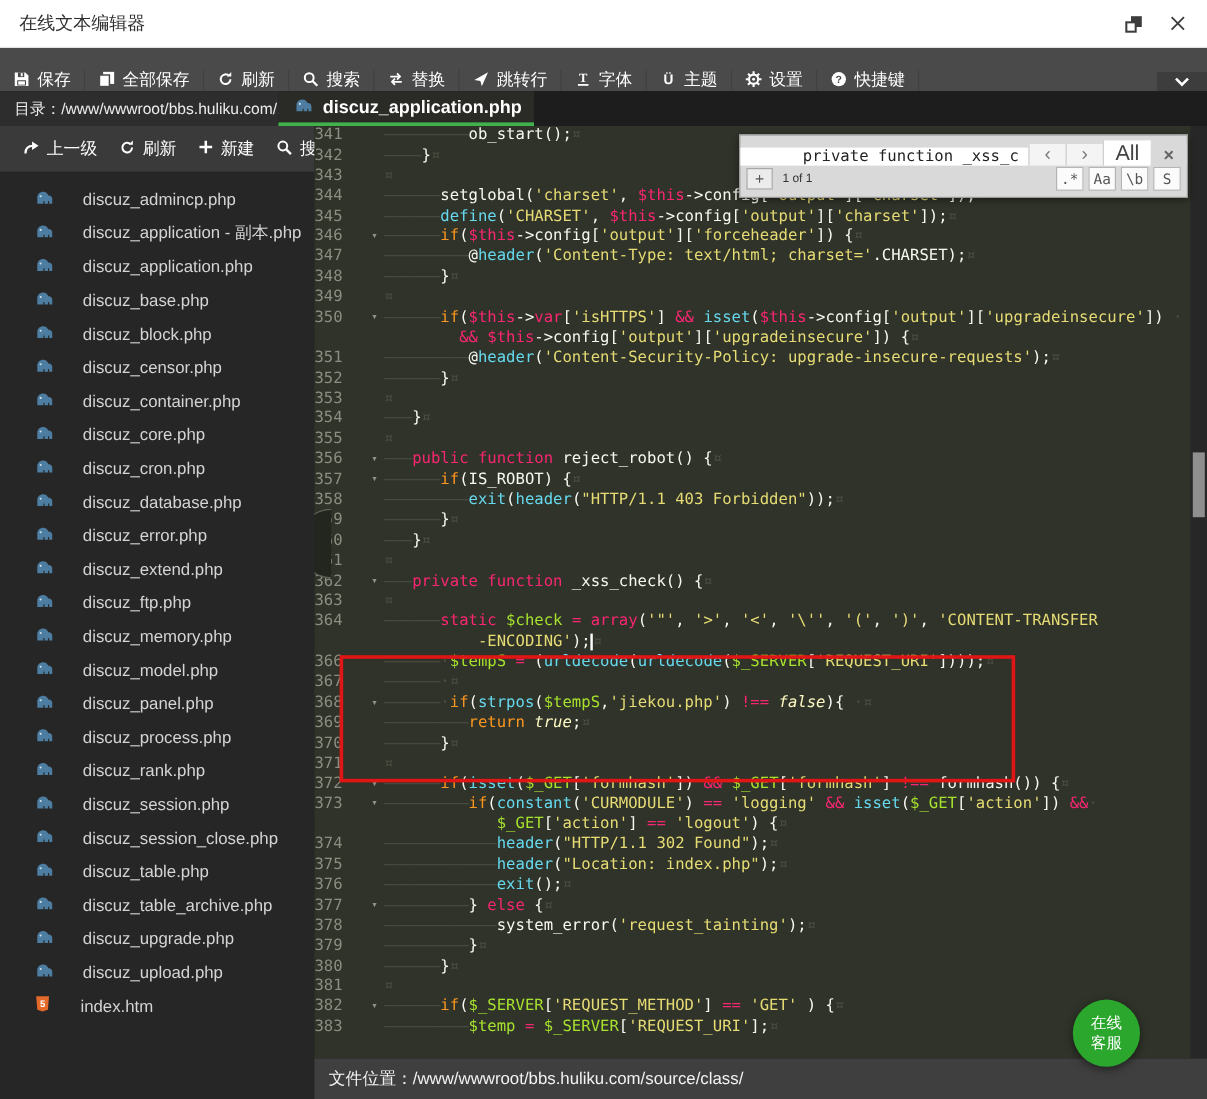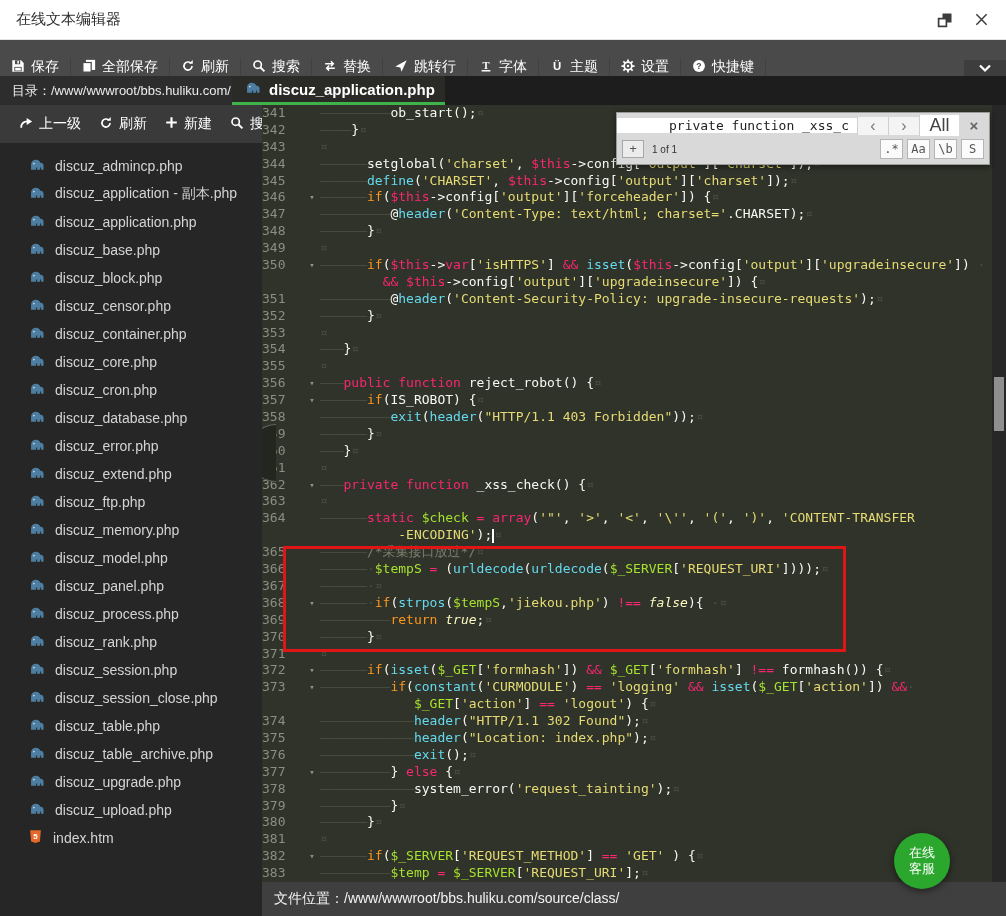--- a/index.html
+++ b/index.html
@@ -25,21 +25,21 @@
   .tab { width:213px; background:#2a2b27; border-bottom:3px solid #3fb24b; display:flex; align-items:center; gap:8px; padding:0 12px; color:#fff; font-size:15px; font-weight:600; cursor:pointer; white-space:nowrap; }
   .tab-close { font-weight:bold; font-size:14px; margin-left:6px; cursor:pointer; }
   .tabrow .rest { flex:1; background:#1d1d1d; }
 
   
   .bodyrow { display:flex; height:811px; }
   .sidebar { width:262px; background:#262626; flex:none; display:flex; flex-direction:column; }
   .side-toolbar { height:38px; background:#3a3a3a; display:flex; align-items:center; padding:0 10px; color:#fff; font-size:14px; flex:none; }
   .sbtn { display:flex; align-items:center; gap:6px; padding:0 9px; cursor:pointer; white-space:nowrap; }
   .file-list { padding-top:9px; overflow:hidden; }
-  .file-item { height:28px; display:flex; align-items:center; gap:10px; padding-left:28px; color:#d4d4d4; font-size:14px; cursor:pointer; white-space:nowrap; }
+  .file-item { height:28px; display:flex; align-items:center; gap:24px; padding-left:28px; color:#d4d4d4; font-size:14px; cursor:pointer; white-space:nowrap; }
   .file-item svg { flex:none; }
 
   
   .edcol { flex:1; display:flex; flex-direction:column; min-width:0; }
   .editor { position:relative; flex:1; background:#2f3329; overflow:hidden; }
   .code { position:absolute; left:0; top:0; right:14px; bottom:0; overflow:hidden;
           font-family:"DejaVu Sans Mono","Liberation Mono",monospace; font-size:13px; line-height:16.9px; }
   .cl { display:flex; height:16.9px; white-space:pre; }
   .ln { width:42px; flex:none; text-align:left; color:#8b8e80; padding-right:3px; }
   .fold { width:16px; flex:none; color:#8f9284; font-size:9px; text-align:center; cursor:pointer; }
@@ -60,21 +60,21 @@
   .thumb { position:absolute; left:2px; right:2px; top:272px; height:54px; background:#8f8f8f; cursor:pointer; }
 
   .collapse-handle { position:absolute; left:-13px; top:319px; width:27px; height:58px;
       background:#23261f; border:1px solid #60635a; border-right:none; border-radius:29px 0 0 29px;
       display:flex; align-items:center; padding-left:7px; color:#e8e8e8; font-size:14px; font-weight:bold;
       z-index:5; cursor:pointer; }
 
   
   .search-panel { position:absolute; top:7px; right:16px; width:374px; background:#d9d9d9;
       border:1px solid #9a9a9a; box-shadow:0 2px 6px rgba(0,0,0,.45); z-index:6; color:#333; }
-  .sp-row1 { display:flex; height:25px; align-items:center; }
+  .sp-row1 { display:flex; height:25px; align-items:flex-end; }
   .sp-query { flex:1; background:#fff; display:flex; align-items:center; justify-content:flex-end;
       padding:0 8px; font-family:"DejaVu Sans Mono","Liberation Mono",monospace; font-size:13px; color:#222;
       white-space:nowrap; overflow:hidden; cursor:text; }
   .sp-nav { width:31px; background:#f4f4f4; border-left:1px solid #cfcfcf; display:flex; align-items:center;
       justify-content:center; color:#777; font-size:16px; cursor:pointer; }
   .sp-all { width:40px; background:#ffffff; border-left:1px solid #cfcfcf; display:flex; align-items:center;
       justify-content:center; font-size:18px; color:#444; cursor:pointer; }
   .sp-x { width:30px; background:#d9d9d9; display:flex; align-items:center; justify-content:center;
       color:#666; font-size:15px; font-weight:bold; cursor:pointer; }
   .sp-row2 { display:flex; align-items:center; height:26px; padding:0 5px 4px 5px; gap:8px; }
@@ -447,21 +447,20 @@
             <div class="cl"><span class="ln">356</span><span class="fold">▾</span><span class="ct"><span class="ws">———</span><span class="kw">public</span><span class="pl"> </span><span class="kw">function</span><span class="pl"> reject_robot() {</span><span class="eol">¤</span></span></div>
             <div class="cl"><span class="ln">357</span><span class="fold">▾</span><span class="ct"><span class="ws">——————</span><span class="cf">if</span><span class="pl">(IS_ROBOT) {</span><span class="eol">¤</span></span></div>
             <div class="cl"><span class="ln">358</span><span class="fold"></span><span class="ct"><span class="ws">—————————</span><span class="fn">exit</span><span class="pl">(</span><span class="fn">header</span><span class="pl">(</span><span class="st">"HTTP/1.1 403 Forbidden"</span><span class="pl">));</span><span class="eol">¤</span></span></div>
             <div class="cl"><span class="ln">359</span><span class="fold"></span><span class="ct"><span class="ws">——————</span><span class="pl">}</span><span class="eol">¤</span></span></div>
             <div class="cl"><span class="ln">360</span><span class="fold"></span><span class="ct"><span class="ws">———</span><span class="pl">}</span><span class="eol">¤</span></span></div>
             <div class="cl"><span class="ln">361</span><span class="fold"></span><span class="ct"><span class="eol">¤</span></span></div>
             <div class="cl"><span class="ln">362</span><span class="fold">▾</span><span class="ct"><span class="ws">———</span><span class="kw">private</span><span class="pl"> </span><span class="kw">function</span><span class="pl"> _xss_check() {</span><span class="eol">¤</span></span></div>
             <div class="cl"><span class="ln">363</span><span class="fold"></span><span class="ct"><span class="eol">¤</span></span></div>
             <div class="cl"><span class="ln">364</span><span class="fold"></span><span class="ct"><span class="ws">——————</span><span class="kw">static</span><span class="pl"> </span><span class="vr">$check</span><span class="pl"> </span><span class="kw">=</span><span class="pl"> </span><span class="kw">array</span><span class="pl">(</span><span class="st">'"'</span><span class="pl">, </span><span class="st">'&gt;'</span><span class="pl">, </span><span class="st">'&lt;'</span><span class="pl">, </span><span class="st">'\''</span><span class="pl">, </span><span class="st">'('</span><span class="pl">, </span><span class="st">')'</span><span class="pl">, </span><span class="st">'CONTENT-TRANSFER</span></span></div>
             <div class="cl"><span class="ln"></span><span class="fold"></span><span class="ct"><span class="pl">          </span><span class="st">-ENCODING'</span><span class="pl">);</span><span class="cur"></span><span class="eol">¤</span></span></div>
-            <div class="cl"><span class="ln">365</span><span class="fold"></span><span class="ct"><span class="ws">——————</span><span class="cm">/*采集接口放过*/</span><span class="eol">¤</span></span></div>
             <div class="cl"><span class="ln">366</span><span class="fold"></span><span class="ct"><span class="ws">——————·</span><span class="vr">$tempS</span><span class="pl"> </span><span class="kw">=</span><span class="pl"> (</span><span class="fn">urldecode</span><span class="pl">(</span><span class="fn">urldecode</span><span class="pl">(</span><span class="vr">$_SERVER</span><span class="pl">[</span><span class="st">'REQUEST_URI'</span><span class="pl">])));</span><span class="eol">¤</span></span></div>
             <div class="cl"><span class="ln">367</span><span class="fold"></span><span class="ct"><span class="ws">——————·</span><span class="eol">¤</span></span></div>
             <div class="cl"><span class="ln">368</span><span class="fold">▾</span><span class="ct"><span class="ws">——————·</span><span class="cf">if</span><span class="pl">(</span><span class="fn">strpos</span><span class="pl">(</span><span class="vr">$tempS</span><span class="pl">,</span><span class="st">'jiekou.php'</span><span class="pl">) </span><span class="kw">!==</span><span class="pl"> </span><span class="at">false</span><span class="pl">){</span><span class="ws"> ·</span><span class="eol">¤</span></span></div>
             <div class="cl"><span class="ln">369</span><span class="fold"></span><span class="ct"><span class="ws">—————————</span><span class="cf">return</span><span class="pl"> </span><span class="at">true</span><span class="pl">;</span><span class="eol">¤</span></span></div>
             <div class="cl"><span class="ln">370</span><span class="fold"></span><span class="ct"><span class="ws">——————</span><span class="pl">}</span><span class="eol">¤</span></span></div>
             <div class="cl"><span class="ln">371</span><span class="fold"></span><span class="ct"><span class="eol">¤</span></span></div>
             <div class="cl"><span class="ln">372</span><span class="fold">▾</span><span class="ct"><span class="ws">——————</span><span class="cf">if</span><span class="pl">(</span><span class="fn">isset</span><span class="pl">(</span><span class="vr">$_GET</span><span class="pl">[</span><span class="st">'formhash'</span><span class="pl">]) </span><span class="kw">&amp;&amp;</span><span class="pl"> </span><span class="vr">$_GET</span><span class="pl">[</span><span class="st">'formhash'</span><span class="pl">] </span><span class="kw">!==</span><span class="pl"> formhash()) {</span><span class="eol">¤</span></span></div>
             <div class="cl"><span class="ln">373</span><span class="fold">▾</span><span class="ct"><span class="ws">—————————</span><span class="cf">if</span><span class="pl">(</span><span class="fn">constant</span><span class="pl">(</span><span class="st">'CURMODULE'</span><span class="pl">) </span><span class="kw">==</span><span class="pl"> </span><span class="st">'logging'</span><span class="pl"> </span><span class="kw">&amp;&amp;</span><span class="pl"> </span><span class="fn">isset</span><span class="pl">(</span><span class="vr">$_GET</span><span class="pl">[</span><span class="st">'action'</span><span class="pl">]) </span><span class="kw">&amp;&amp;</span><span class="ws">·</span></span></div>
             <div class="cl"><span class="ln"></span><span class="fold"></span><span class="ct"><span class="pl">            </span><span class="vr">$_GET</span><span class="pl">[</span><span class="st">'action'</span><span class="pl">] </span><span class="kw">==</span><span class="pl"> </span><span class="st">'logout'</span><span class="pl">) {</span><span class="eol">¤</span></span></div>
             <div class="cl"><span class="ln">374</span><span class="fold"></span><span class="ct"><span class="ws">————————————</span><span class="fn">header</span><span class="pl">(</span><span class="st">"HTTP/1.1 302 Found"</span><span class="pl">);</span><span class="eol">¤</span></span></div>

